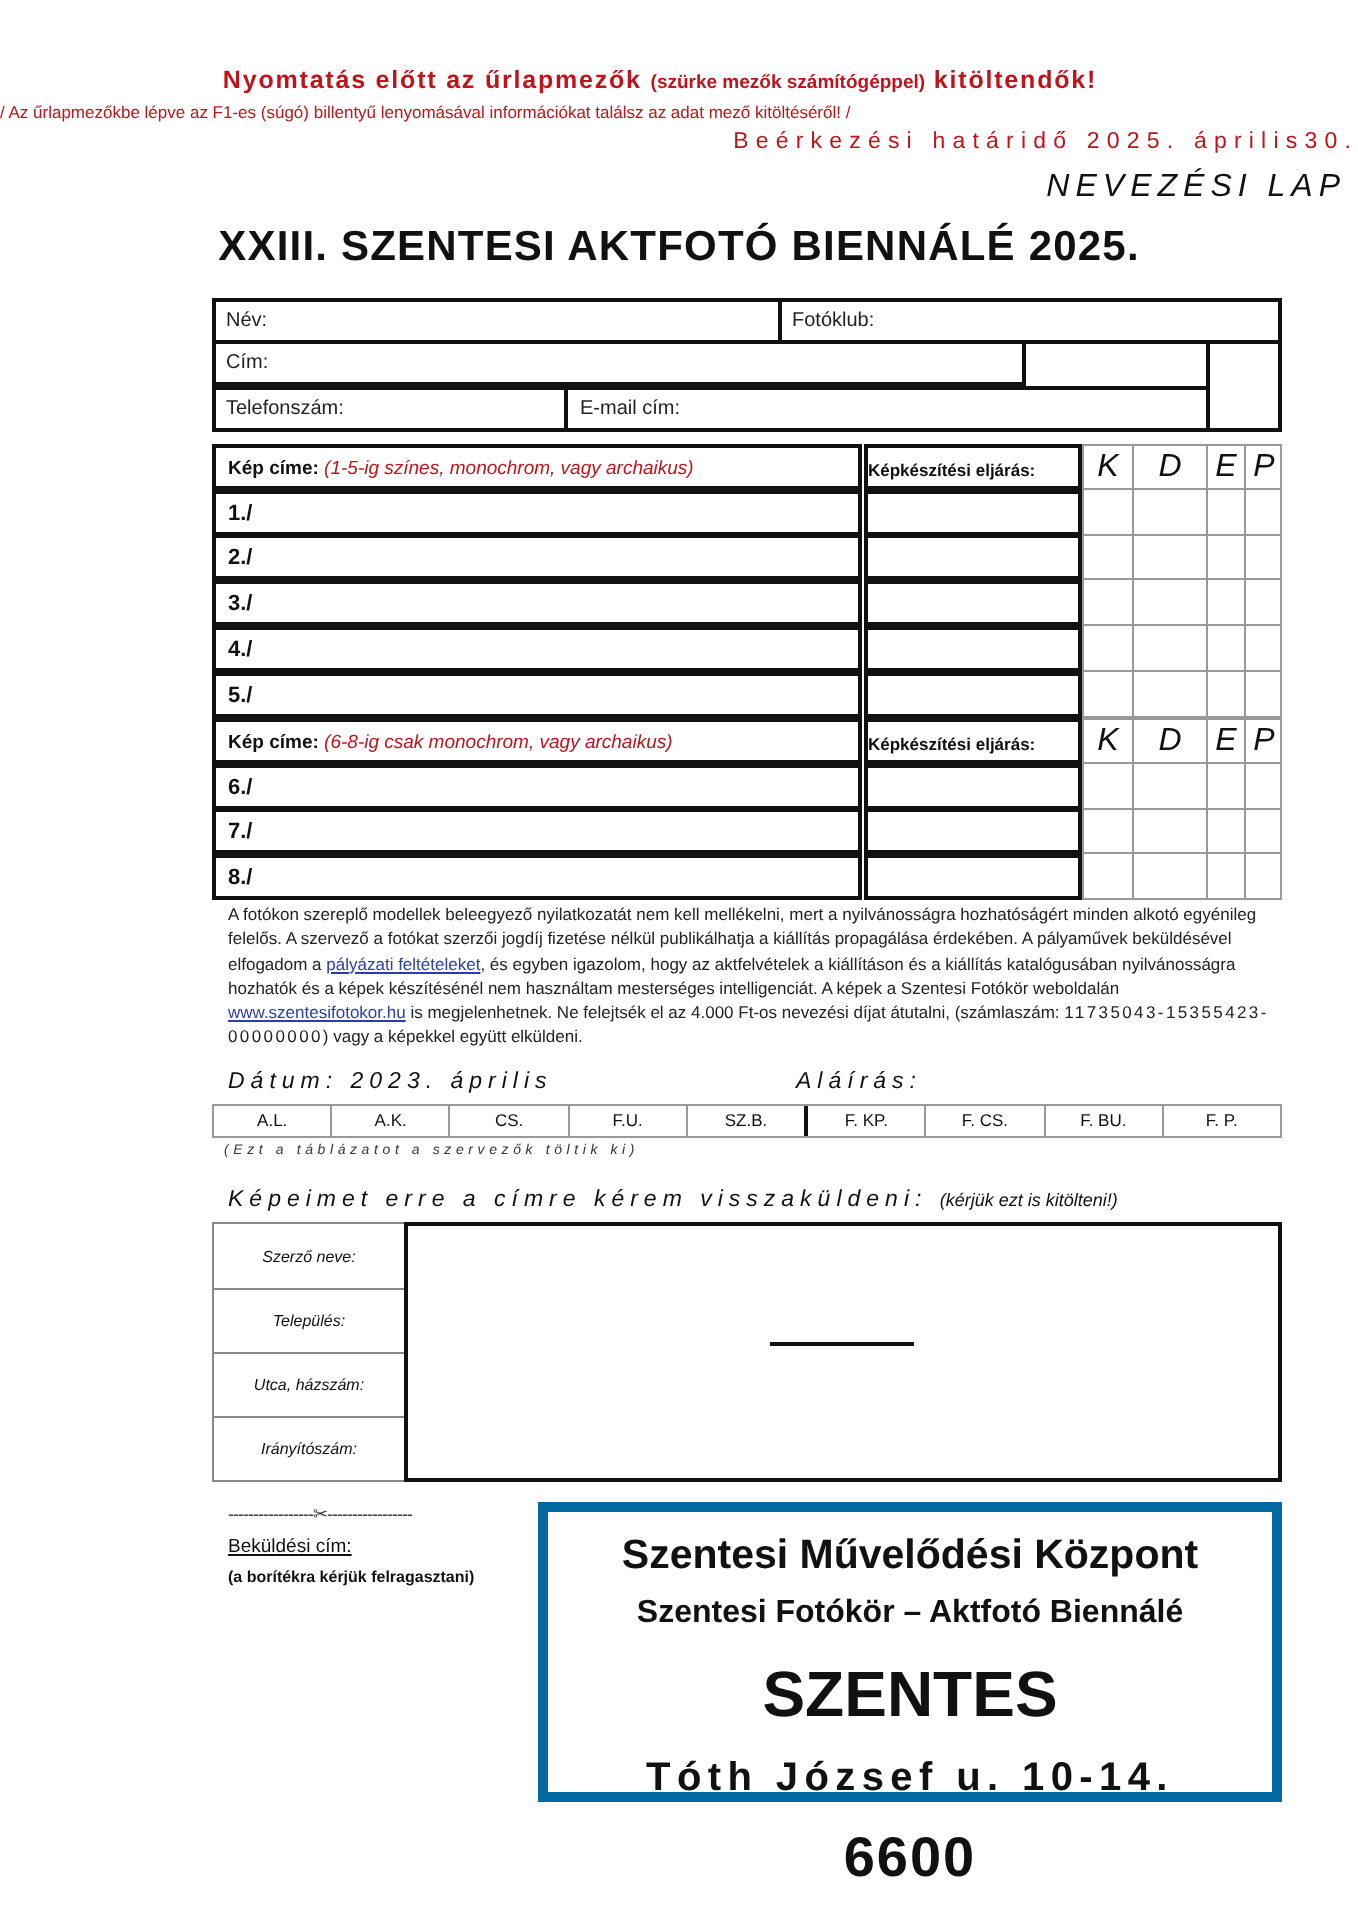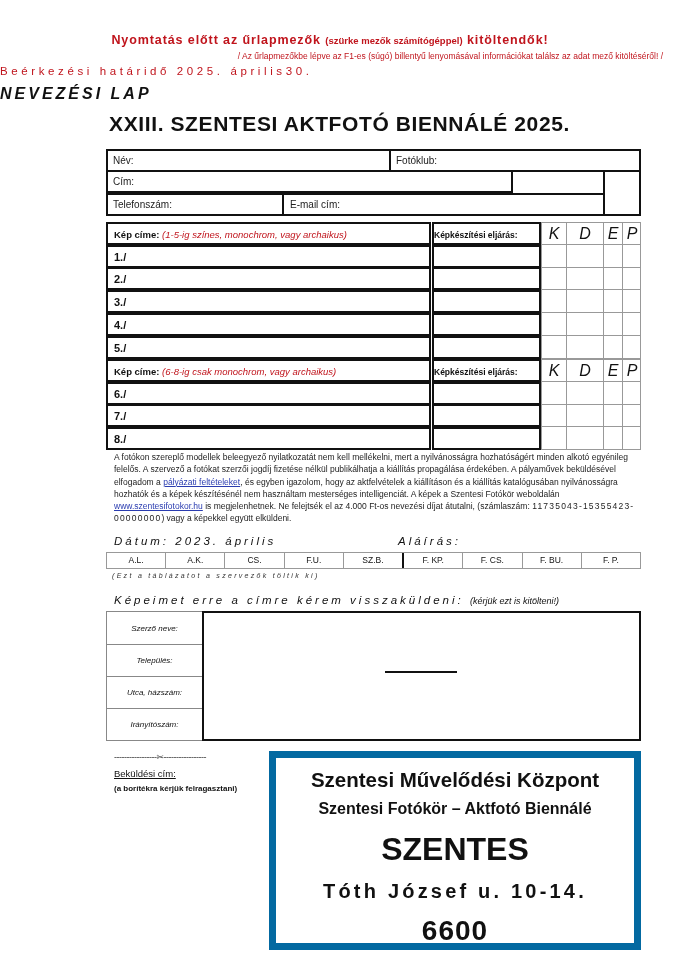--- a/index.html
+++ b/index.html
@@ -2,23 +2,23 @@
 <html><head>
 <meta charset="utf-8">
 <style>
   html, body { margin:0; padding:0; background:#fff; }
   body { width:679px; height:960px; position:relative; overflow:hidden;
          font-family:"Liberation Sans", "DejaVu Sans", sans-serif; color:#111; }
   .abs { position:absolute; }
   
   #h1 { top:33px; left:0; width:660px; text-align:center; font-size:12.5px; font-weight:bold; letter-spacing:0.9px; color:#c0141c; }
   #h1 .small { font-size:9.5px; letter-spacing:0; }
-  #h2 { top:51px; left:0; width:663px; text-align:right; font-size:8.5px; color:#c0141c; }
-  #h3 { top:65px; left:0; width:679px; text-align:left; font-size:11.5px; letter-spacing:3.6px; color:#c0141c; }
-  #t1 { top:85px; left:0; width:673px; text-align:left; font-size:16px; font-weight:bold; font-style:italic; letter-spacing:3px; }
+  #h2 { top:51px; left:0; width:663px; text-align:left; font-size:8.5px; color:#c0141c; }
+  #h3 { top:65px; left:0; width:679px; text-align:right; font-size:11.5px; letter-spacing:3.6px; color:#c0141c; }
+  #t1 { top:85px; left:0; width:673px; text-align:right; font-size:16px; font-weight:normal; font-style:italic; letter-spacing:3px; }
   #t2 { top:112px; left:0; width:679px; text-align:center; font-size:21px; font-weight:bold; letter-spacing:0.6px; }
 
   
   .box { position:absolute; box-sizing:border-box; border:2px solid #111; background:#fff; }
   .lbl { position:absolute; font-size:10px; color:#222; }
 
   
   #p-nev { left:106px; top:149px; width:535px; height:23px; }
   #p-nev-div { left:389px; top:149px; width:2px; height:23px; background:#111; }
   #p-cim { left:106px; top:170px; width:407px; height:23px; }
@@ -57,21 +57,21 @@
   #ret-labels { left:106px; top:611px; width:97px; height:130px; border:1px solid #888; box-sizing:border-box; }
   #ret-labels .rl { height:25%; border-top:1px solid #888; box-sizing:border-box; font-size:8px; font-style:italic; text-align:center; display:flex; align-items:center; justify-content:center; }
   #ret-labels .rl:first-child { border-top:none; }
   #ret-box { left:202px; top:611px; width:439px; height:130px; border:2px solid #111; box-sizing:border-box; }
   #ret-line { left:385px; top:671px; width:72px; height:2px; background:#111; }
 
   
   #cut { left:114px; top:752px; font-size:9px; color:#333; letter-spacing:-0.5px; white-space:nowrap; }
   #send-title { left:114px; top:768px; font-size:9.5px; font-weight:normal; text-decoration:underline; }
   #send-note { left:114px; top:784px; font-size:8px; font-weight:bold; }
-  #addr { left:269px; top:751px; width:372px; height:199px; border:7px solid #0369a1; box-sizing:border-box; text-align:center; }
+  #addr { left:269px; top:751px; width:372px; height:150px; border:5px solid #0369a1; box-sizing:border-box; text-align:center; }
   #addr .a1 { position:absolute; top:10px; left:0; width:100%; font-size:20.5px; font-weight:bold; }
   #addr .a2 { position:absolute; top:42px; left:0; width:100%; font-size:16px; font-weight:bold; }
   #addr .a3 { position:absolute; top:73px; left:0; width:100%; font-size:32px; font-weight:bold; }
   #addr .a4 { position:absolute; top:122px; left:0; width:100%; font-size:20px; font-weight:bold; letter-spacing:3.2px; }
   #addr .a5 { position:absolute; top:157px; left:0; width:100%; font-size:28px; font-weight:bold; letter-spacing:1px; }
 </style>
 </head>
 <body>
 
 <div id="h1" class="abs">

